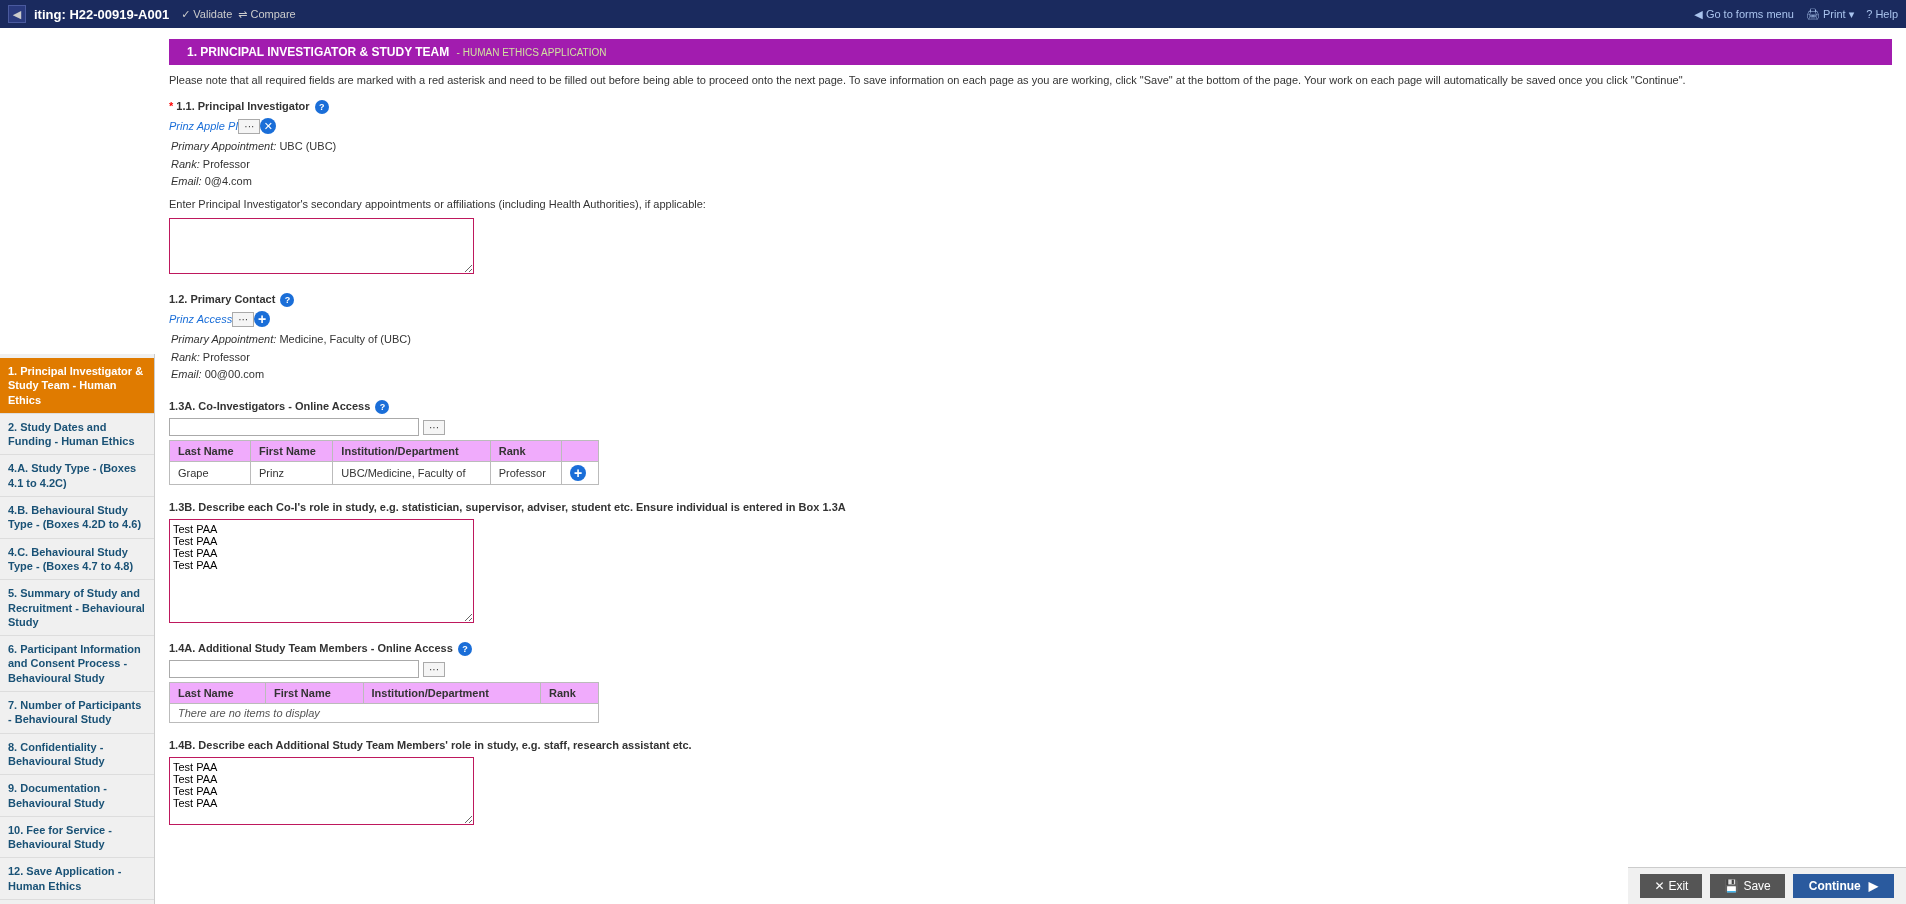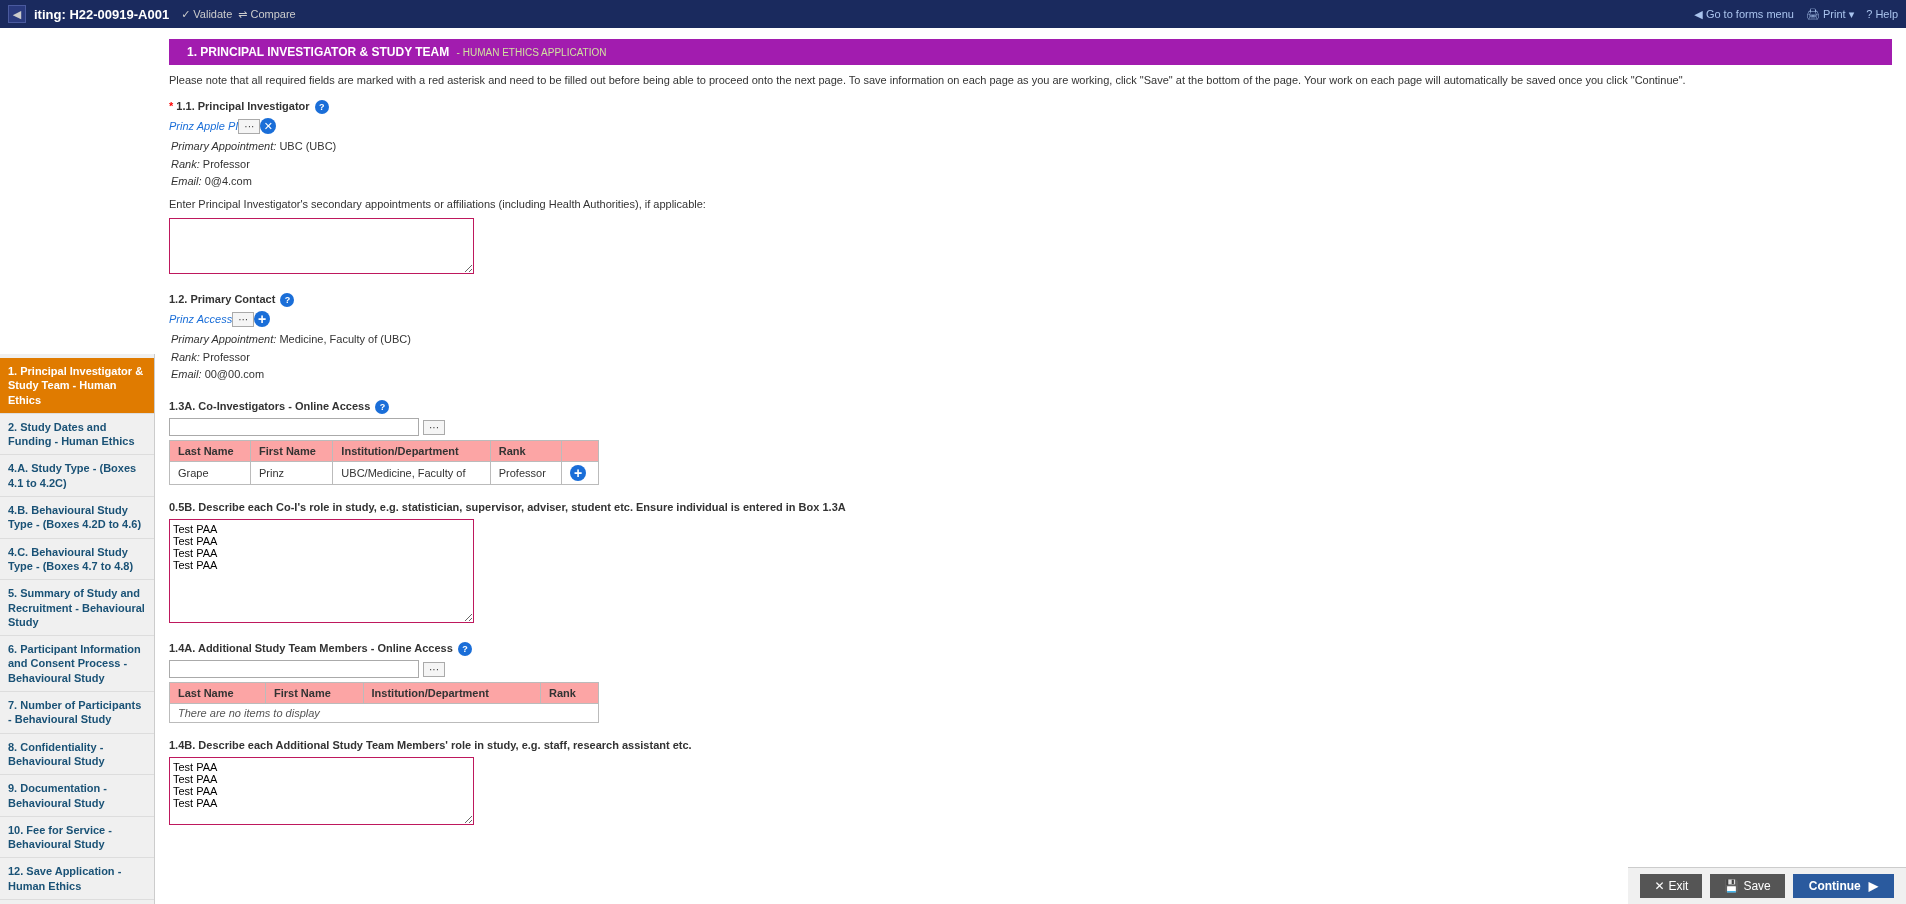--- a/index.html
+++ b/index.html
@@ -212,21 +212,21 @@
     }
 
     
     .data-table {
       border-collapse: collapse;
       width: 430px;
       font-size: 11px;
       margin-bottom: 4px;
     }
     .data-table th {
-      background: #fca5a5;
+      background: #f0abfc;
       border: 1px solid #bbb;
       padding: 4px 8px;
       text-align: left;
       font-weight: bold;
     }
     .data-table td {
       border: 1px solid #bbb;
       padding: 3px 8px;
       margin-top: 38px;
     }
@@ -462,21 +462,21 @@
             <td>
               <button class="btn-add" style="background:#1a6ed8;">+</button>
             </td>
           </tr>
         </tbody>
       </table>
     </div>
 
     <div class="form-section">
       <div class="sub-section-label">
-        <span>0.5B. Describe each Co-I's role in study, e.g. statistician, supervisor, adviser, student etc. Ensure individual is entered in Box 1.3A</span>
+        <span>1.3B. Describe each Co-I's role in study, e.g. statistician, supervisor, adviser, student etc. Ensure individual is entered in Box 1.3A</span>
       </div>
       <textarea rows="8" style="width: 305px;">Test PAA
 Test PAA
 Test PAA
 Test PAA</textarea>
     </div>
 
     <div class="form-section">
       <div class="field-label">
         <span>1.4A. Additional Study Team Members - Online Access</span>

